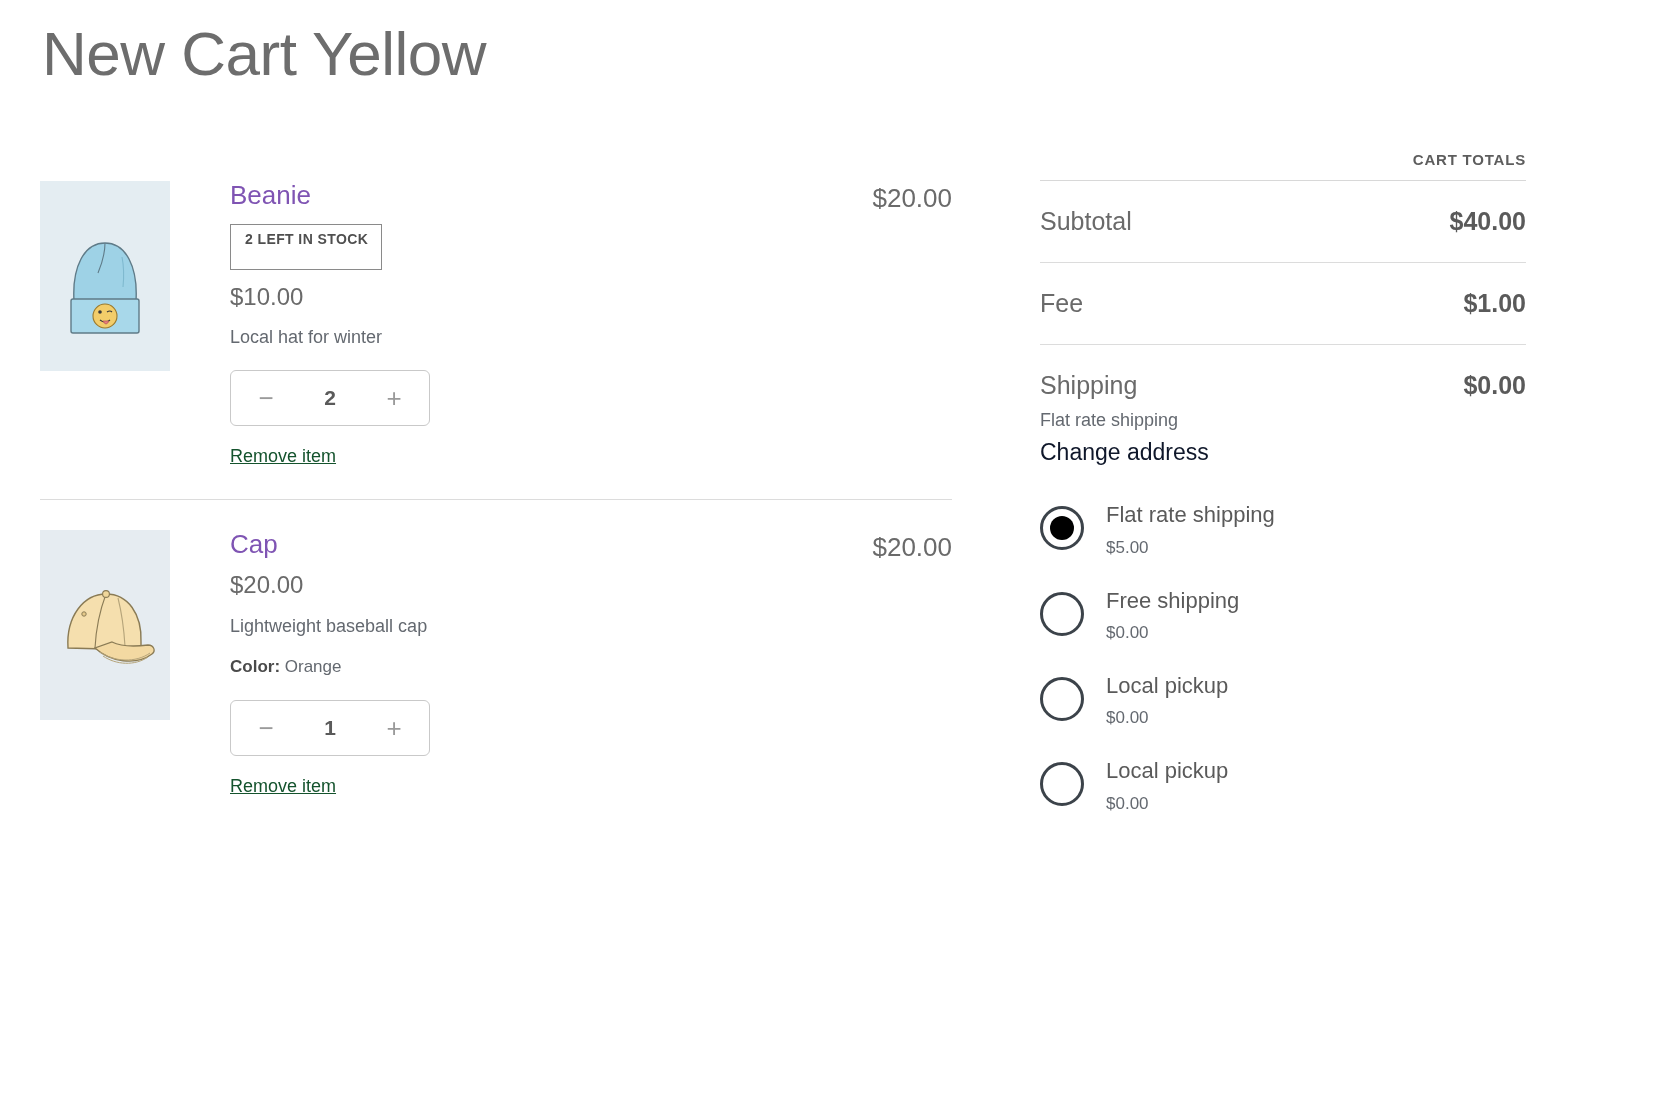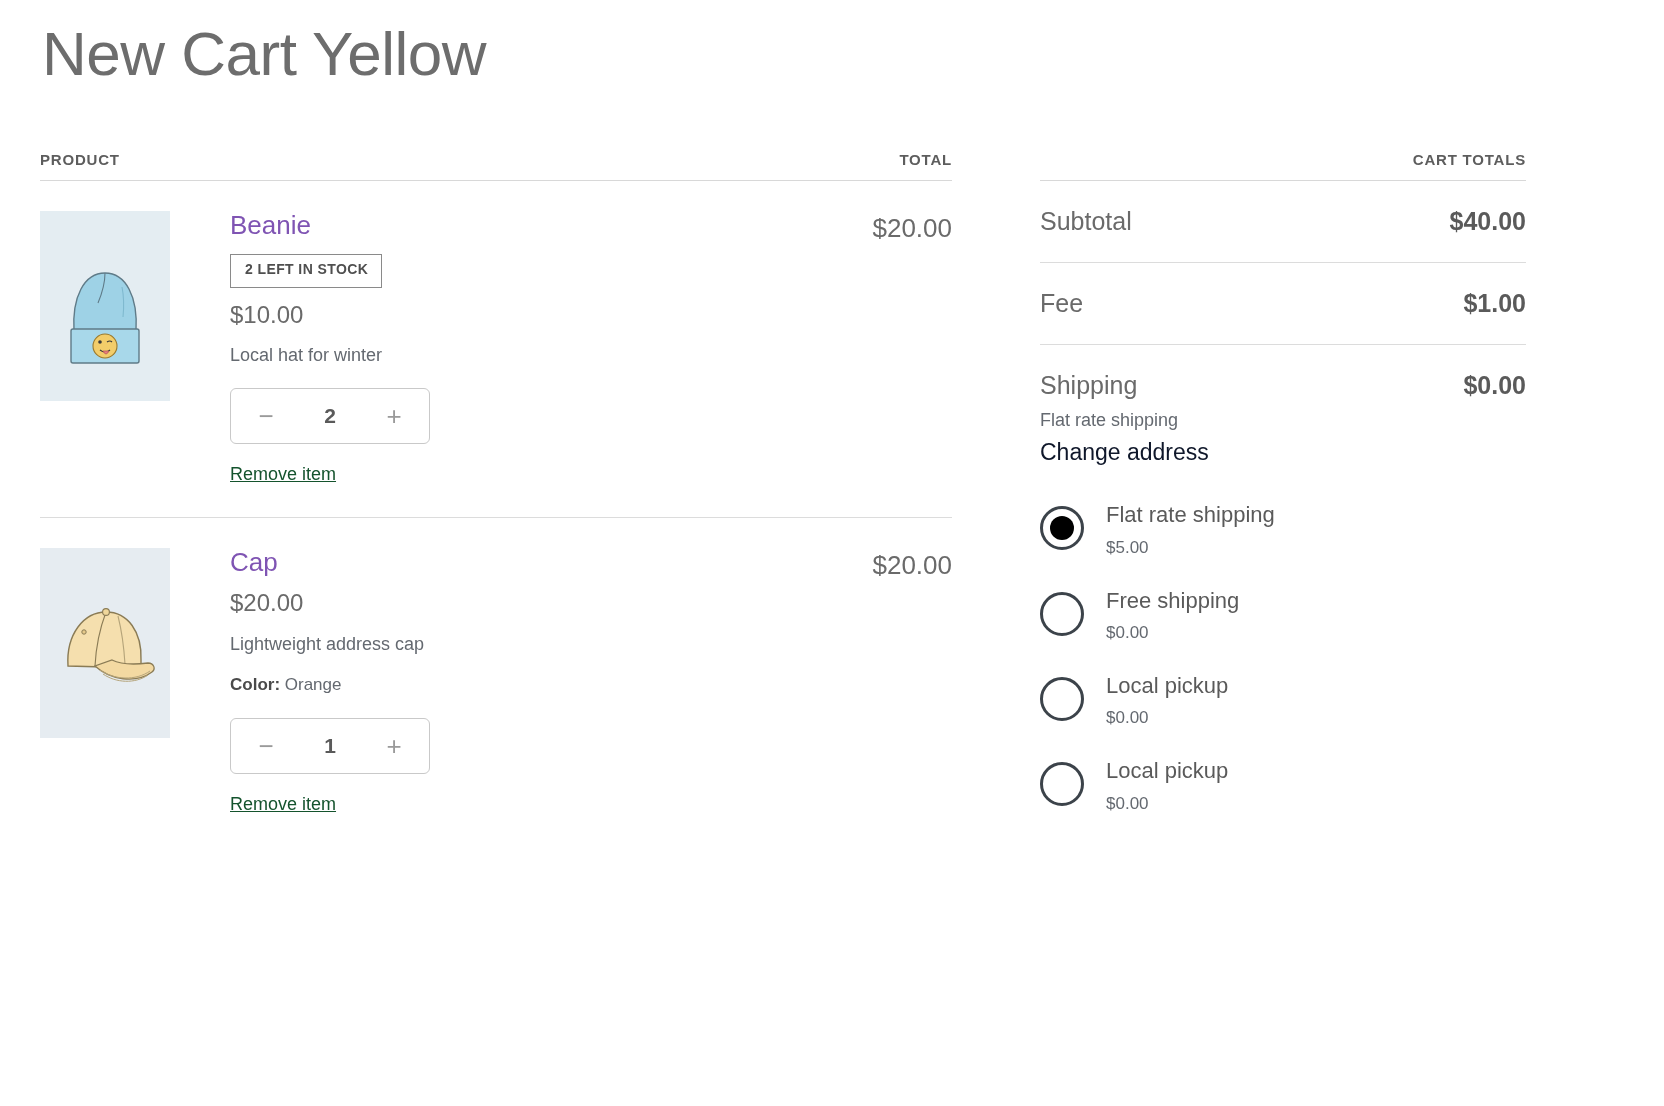--- a/index.html
+++ b/index.html
@@ -78,21 +78,21 @@
     line-height: 1.1;
     margin-bottom: 14px;
   }
   .stock-badge {
     display: inline-block;
     border: 1px solid #8a8a8a;
     color: #4f4f4f;
     font-size: 14px;
     font-weight: 700;
     letter-spacing: 0.4px;
-    padding: 7px 13px 11px 14px;
+    padding: 7px 13px 23px 14px;
     line-height: 1;
     margin-bottom: 14px;
   }
   .item-price {
     font-size: 24px;
     color: #6a6a6a;
     line-height: 1.1;
     margin-bottom: 16px;
   }
   .item-desc {
@@ -208,24 +208,20 @@
 <body>
 
 <div class="page">
 
   <h1 class="page-title">New Cart Yellow</h1>
 
   <div class="layout">
 
     <div class="col-items">
 
-      <div class="table-head">
-        <span class="th-product">PRODUCT</span>
-        <span class="th-total">TOTAL</span>
-      </div>
 
       <div class="cart-item">
         <div class="item-thumb">
           <a class="thumb-box">
             <svg width="130" height="190" viewBox="0 0 130 190" aria-hidden="true">
               <rect width="130" height="190" fill="#e4edf2"></rect>
               <path d="M34 120 C32 86 44 62 65 62 C86 62 98 86 96 120 Z" fill="#9ed2e6" stroke="#5f7b88" stroke-width="1.4"></path>
               <path d="M65 62 C65 70 63 80 58 92" fill="none" stroke="#5f7b88" stroke-width="1.1"></path>
               <path d="M82 76 C84 86 84 96 83 106" fill="none" stroke="#7fb9cf" stroke-width="1.1"></path>
               <rect x="31" y="118" width="68" height="34" rx="2" fill="#a8d8ea" stroke="#5f7b88" stroke-width="1.4"></rect>
@@ -264,21 +260,21 @@
               <circle cx="44" cy="84" r="2.2" fill="#e5c98a" stroke="#8a7b55" stroke-width="1"></circle>
               <path d="M55 118 C70 132 96 136 112 124 C116 121 114 115 108 115 C92 117 80 116 72 112 Z" fill="#f3d9a2" stroke="#8a7b55" stroke-width="1.3"></path>
               <path d="M60 122 C74 132 96 133 110 123" fill="none" stroke="#b5a47a" stroke-width="1"></path>
               <path d="M63 126 C76 135 95 136 108 127" fill="none" stroke="#b5a47a" stroke-width="1"></path>
             </svg>
           </a>
         </div>
         <div class="item-main">
           <a class="item-name">Cap</a>
           <div class="item-price">$20.00</div>
-          <div class="item-desc">Lightweight address cap</div>
+          <div class="item-desc">Lightweight baseball cap</div>
           <div class="item-meta">
             <div>
               <span class="meta-key">Color:</span>
               <span>Orange</span>
             </div>
           </div>
           <div class="qty-stepper">
             <span class="qty-btn">−</span>
             <span class="qty-value">1</span>
             <span class="qty-btn">+</span>

